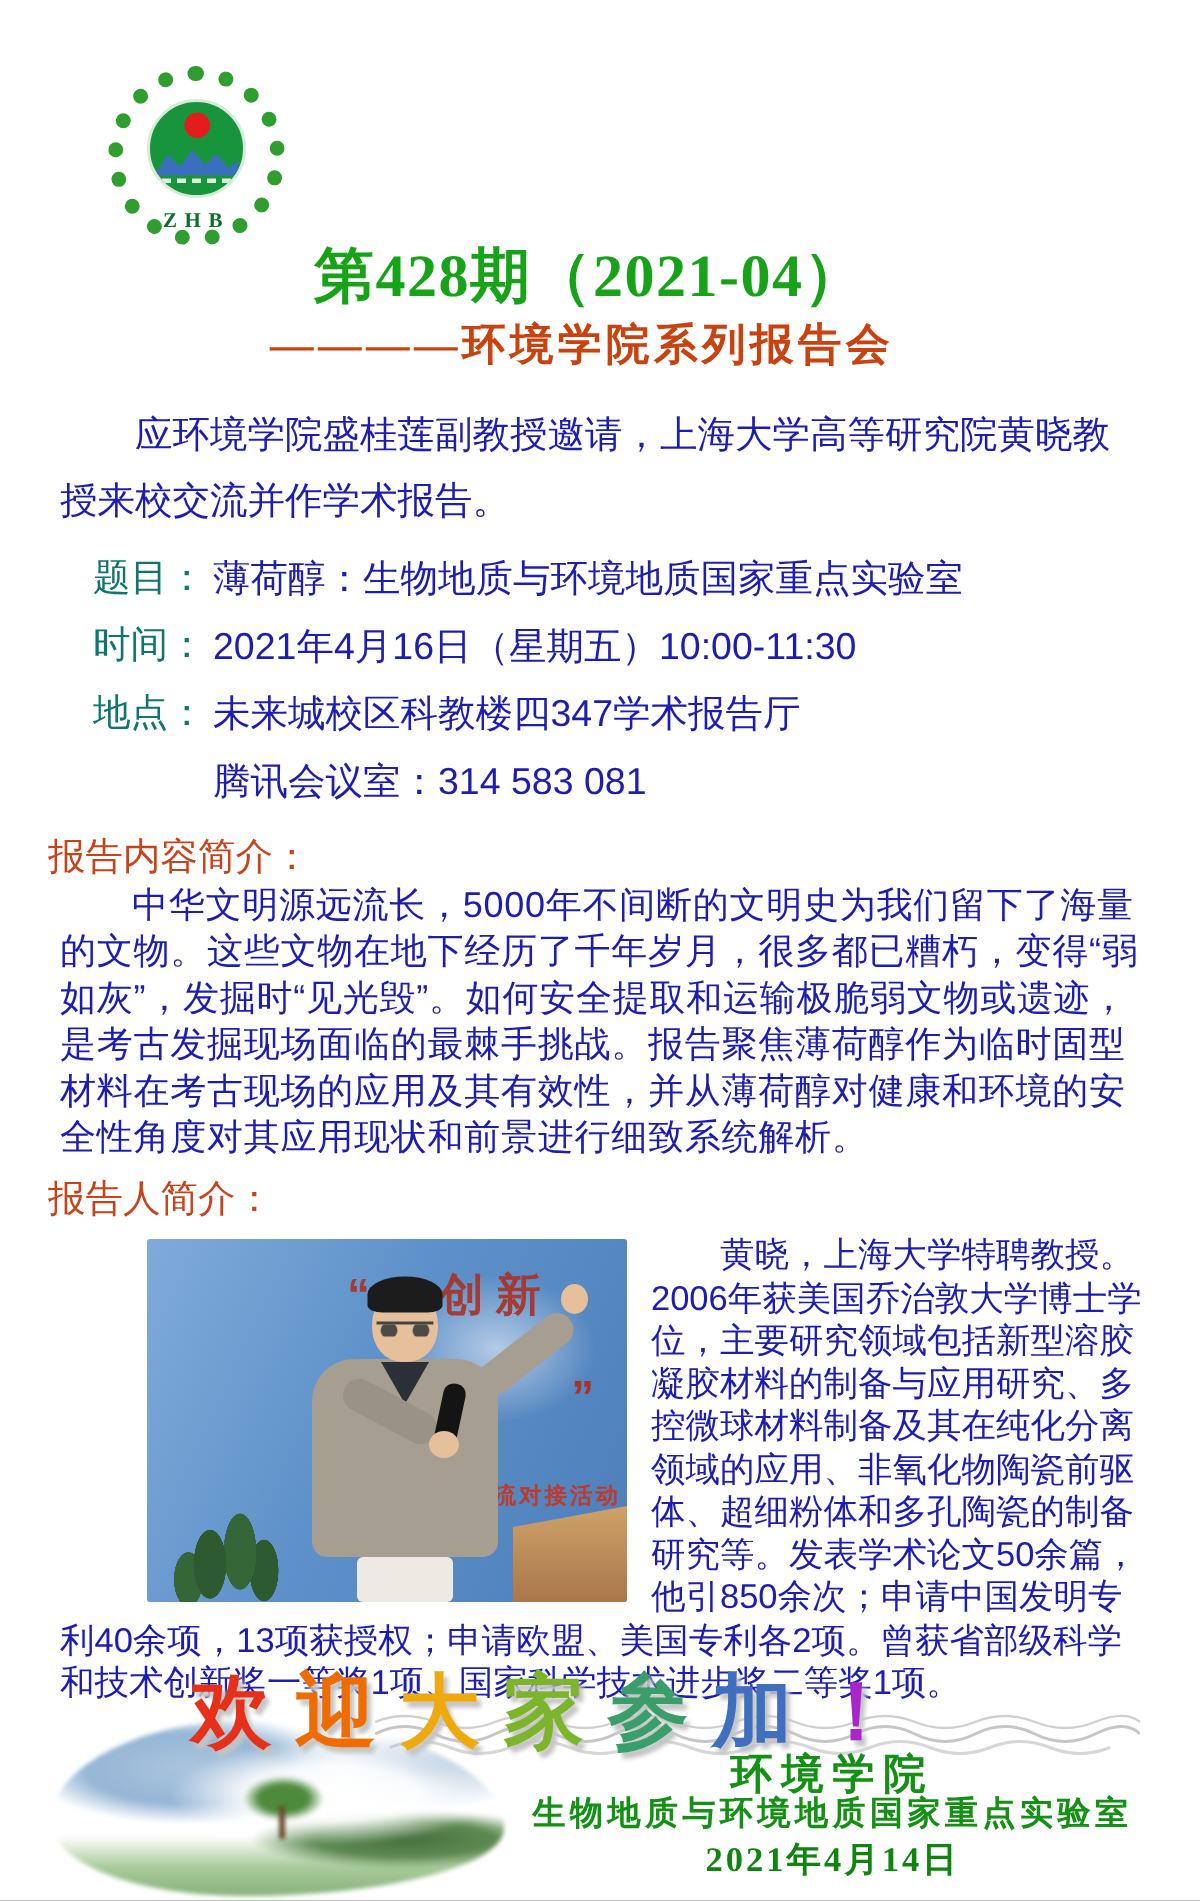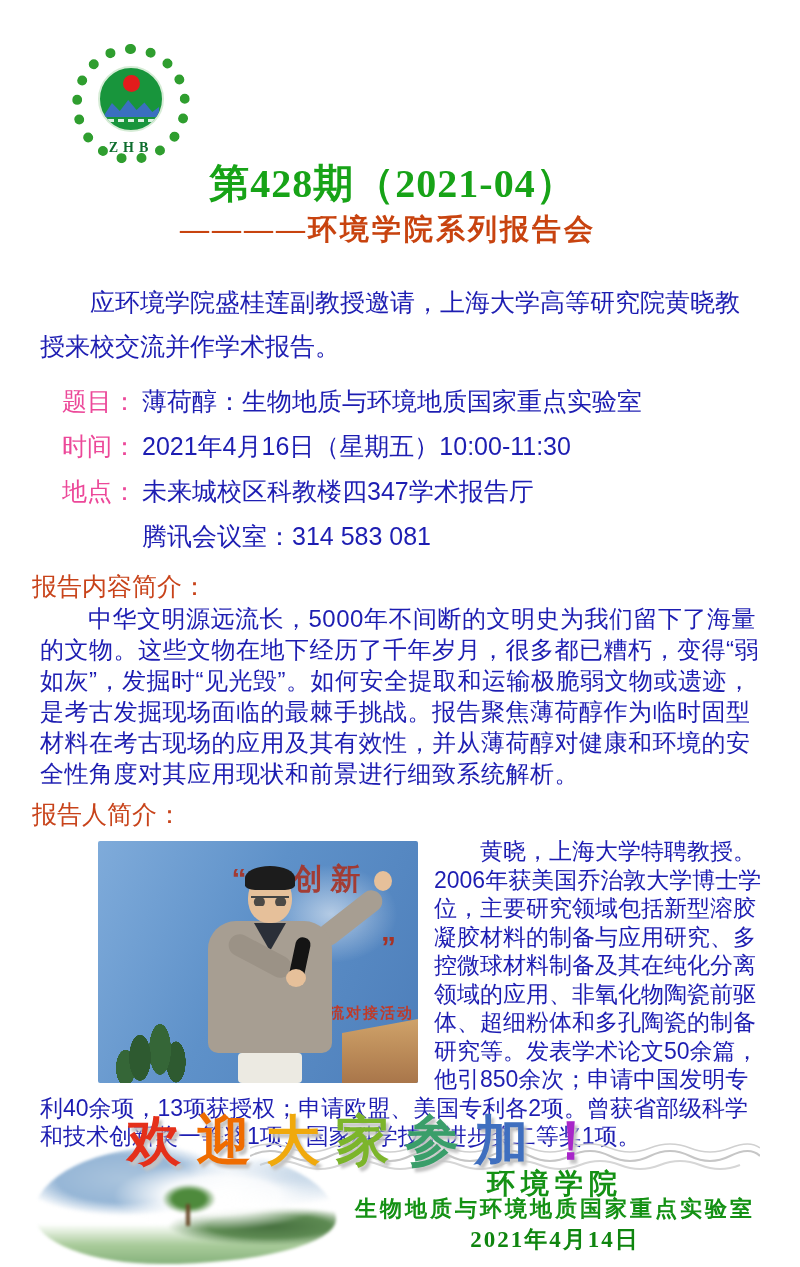--- a/index.html
+++ b/index.html
@@ -30,26 +30,26 @@
     position:absolute; left:168px; top:156px; width:450px; text-align:center;
     font-family:"Liberation Serif", serif; font-weight:bold; font-size:40px; color:#17a317; letter-spacing:1px;
   }
   .series-line {
     position:absolute; left:180px; top:210px; width:450px; text-align:left;
     font-family:"Liberation Serif", serif; font-weight:bold; font-size:29px; color:#c8430f; letter-spacing:3px;
   }
   
   .main { position:absolute; left:0; top:258px; width:800px; }
   .intro {
-    margin:25px 40px 0 40px; text-indent:2em;
-    font-size:25px; line-height:44px; color:#1d1db2;font-family:Liberation Mono, monospace;
+    margin:10px 40px 0 40px; text-indent:2em;
+    font-size:25px; line-height:44px; color:#1d1db2;
   }
   .info-rows { margin-top:8px; }
   .info-row { display:flex; padding-left:62px; line-height:45px; font-size:25px; }
-  .info-label { flex:0 0 80px; color:#ec4899; }
+  .info-label { flex:0 0 80px; color:#0f766e;font-family:Liberation Mono, monospace; }
   .info-value { color:#1d1db2; }
   .info-row.meeting { padding-left:142px; }
   .section-label { margin-top:12px; padding-left:32px; font-size:25px; color:#c8431a; line-height:30px; }
   .abstract {
     margin:2px 36px 0 40px; text-indent:2em;
     font-size:24px; line-height:31px; color:#1d1db2; letter-spacing:.5px;
   }
   .speaker-label { margin-top:10px; }
   .bio-block {
     margin:8px 36px 0 40px; font-size:23px; line-height:28.5px;

